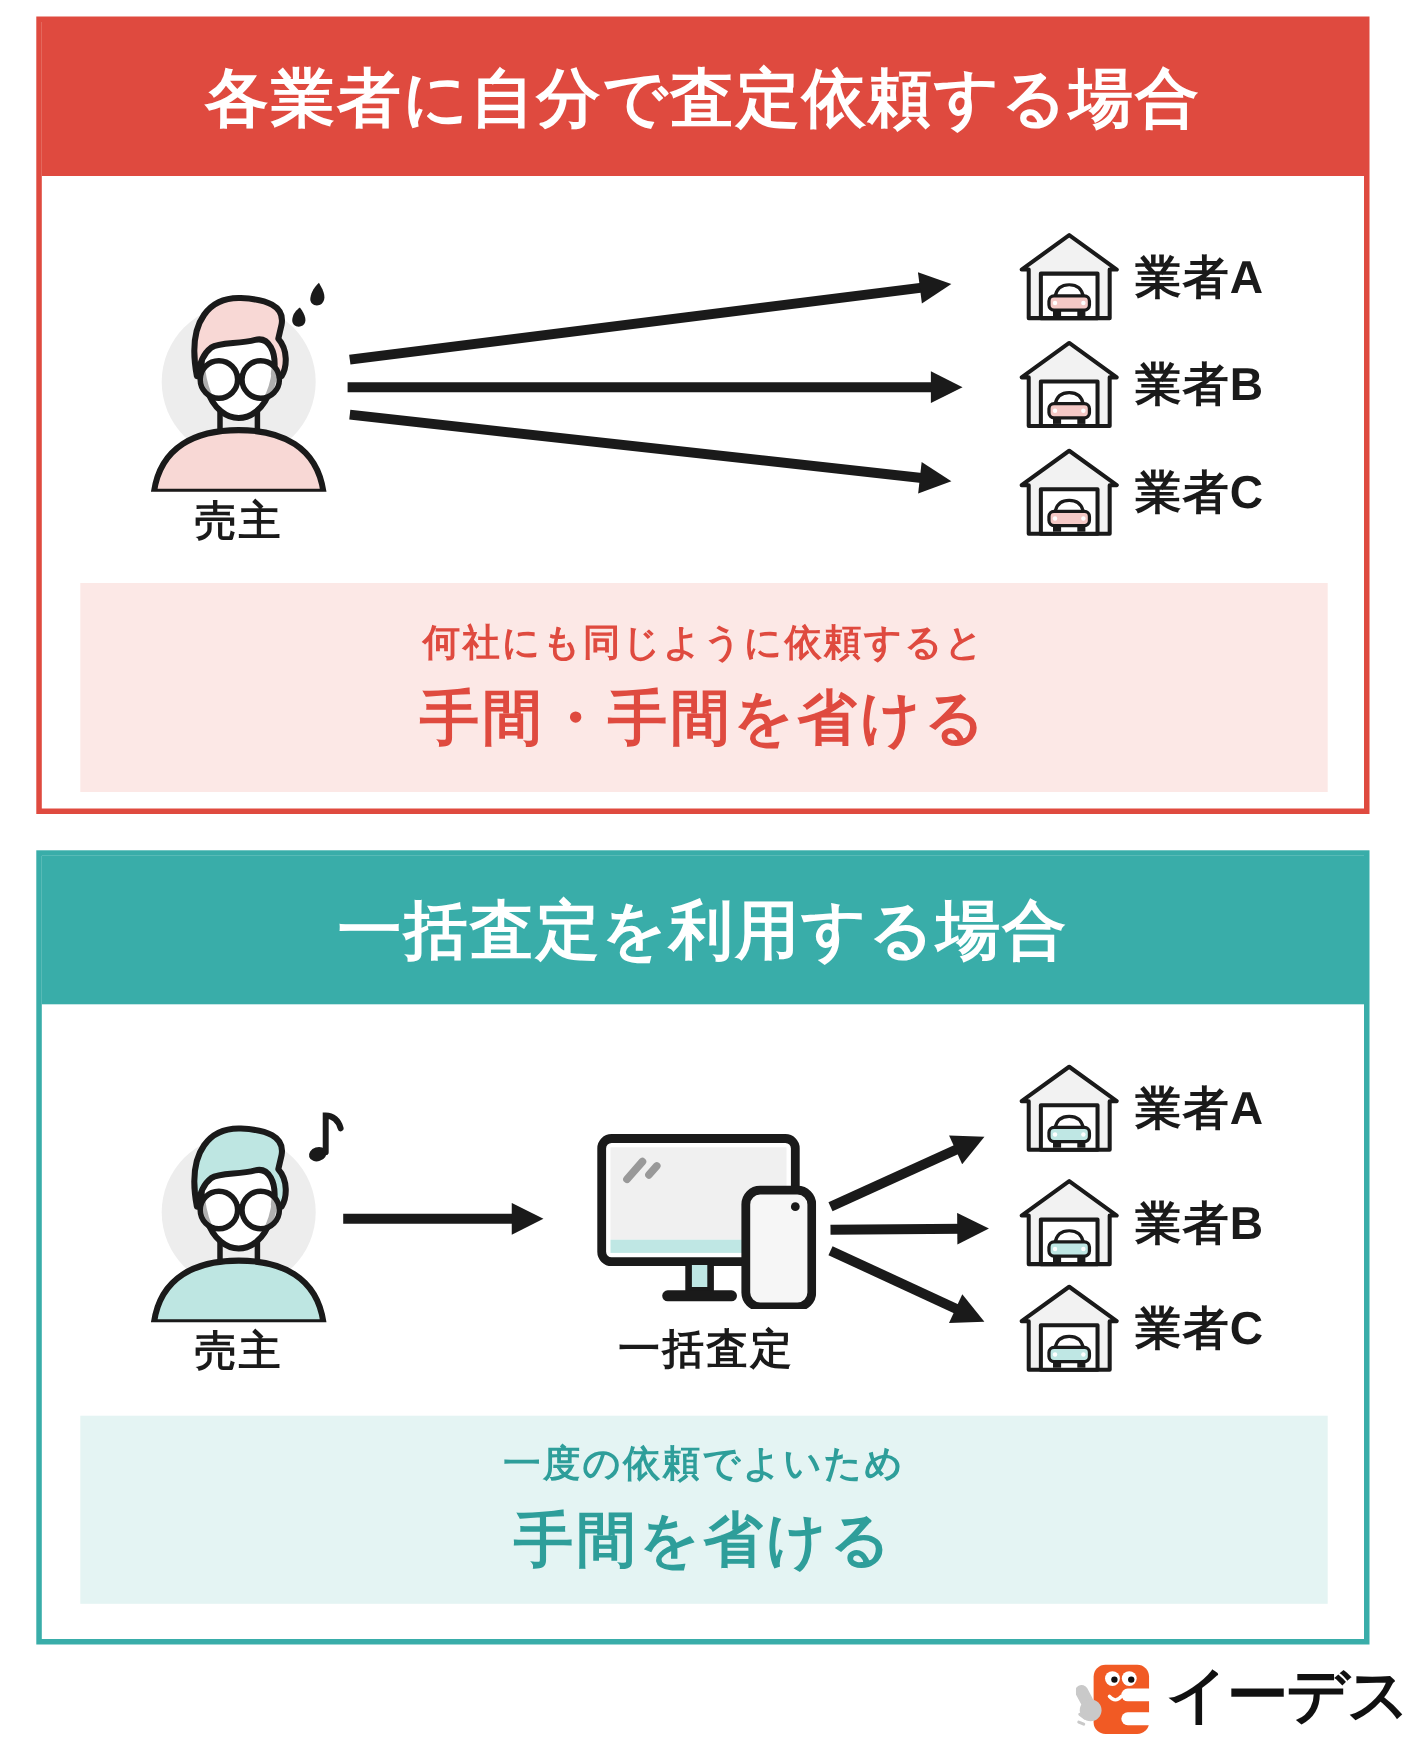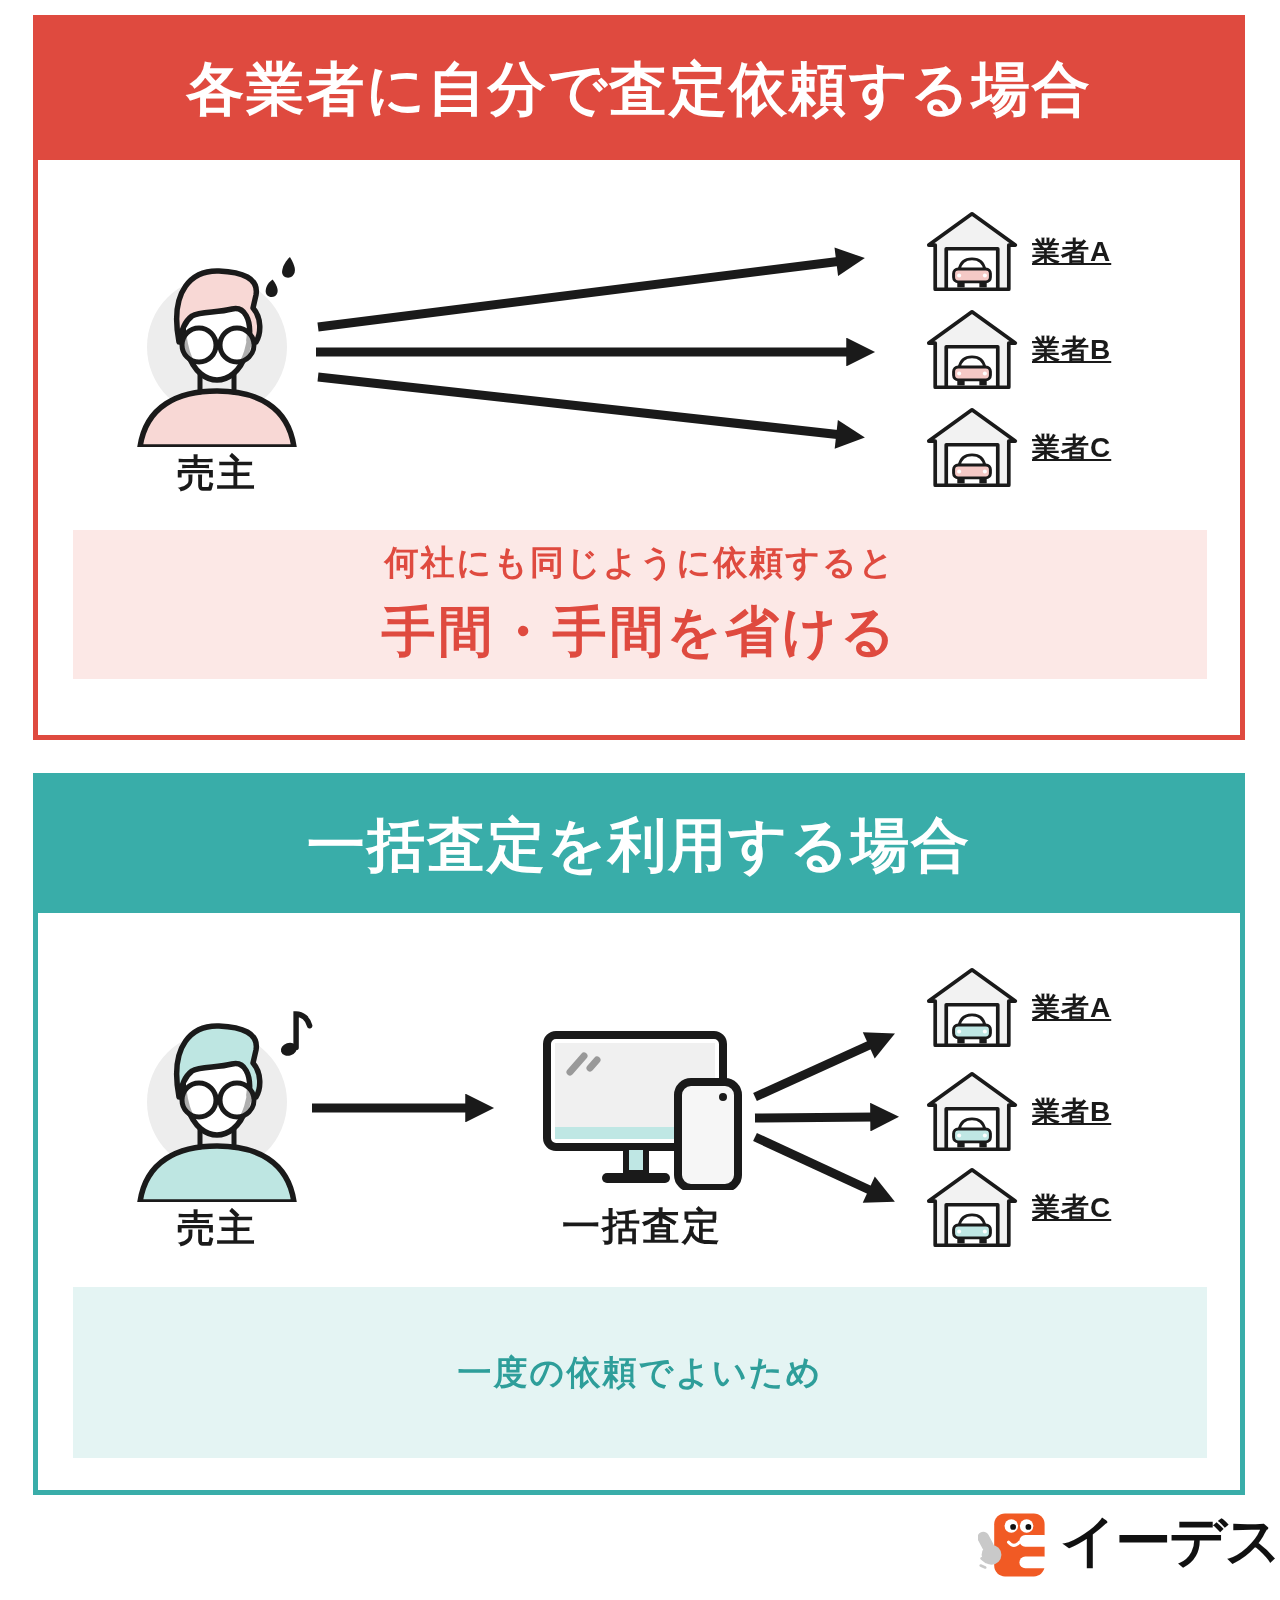--- a/index.html
+++ b/index.html
@@ -36,28 +36,28 @@
   .music-note{left:278px;top:1006px;width:38px;height:54px;}
   .computer{left:542px;top:1030px;width:200px;height:160px;}
 
   .caption{position:absolute;text-align:center;font-size:38px;font-weight:700;color:var(--ink);letter-spacing:2px;}
   .seller1-label{left:128px;width:178px;top:448px;}
   .seller2-label{left:128px;width:178px;top:1203px;}
   .hub-label{left:502px;width:280px;top:1201px;}
 
   .vendor-row{position:absolute;left:926px;display:flex;align-items:center;gap:14px;}
   .vendor-row .garage{width:92px;height:81px;display:block;}
-  .vendor-row .vendor-label{font-size:28px;font-weight:700;letter-spacing:1px;white-space:nowrap;text-decoration:underline;}
+  .vendor-row .vendor-label{font-size:42px;font-weight:700;letter-spacing:1px;white-space:nowrap;}
   .v1a{top:211px;}  .v1b{top:309px;}  .v1c{top:407px;}
   .v2a{top:967px;}  .v2b{top:1071px;} .v2c{top:1167px;}
   .garage-pink{color:var(--car-pink);}
   .garage-teal{color:var(--car-teal);}
 
   .note{position:absolute;left:73px;width:1134px;display:flex;flex-direction:column;align-items:center;justify-content:center;gap:10px;}
-  .note-red{top:530px;height:149px;background:var(--red-light);color:var(--red);}
+  .note-red{top:530px;height:190px;background:var(--red-light);color:var(--red);}
   .note-teal{top:1287px;height:171px;background:var(--teal-light);color:var(--teal-text);}
   .note .note-line1{font-size:34px;font-weight:700;letter-spacing:2px;}
   .note .note-line2{font-size:54px;font-weight:800;letter-spacing:3px;}
 
   .arrow-layer{position:absolute;left:0;top:0;width:1280px;height:1600px;pointer-events:none;}
 
   .brand{position:absolute;left:978px;top:1504px;display:flex;align-items:flex-end;gap:10px;}
   .brand .mascot{width:72px;height:72px;display:block;}
   .brand .brand-text{font-size:56px;font-weight:800;letter-spacing:-2px;color:#111;white-space:nowrap;}
 
@@ -200,20 +200,21 @@
   </div>
   <div class="vendor-row v2c">
     <svg class="garage garage-teal">
         <use href="#sym-garage"></use>
       </svg>
     <span class="vendor-label">業者C</span>
   </div>
 
   <div class="note note-teal">
     <div class="note-line1">一度の依頼でよいため</div>
+    <div class="note-line2">手間を省ける</div>
   </div>
 
   <svg class="arrow-layer" viewBox="0 0 1280 1600">
     <defs>
       <marker id="ah" viewBox="0 0 10 10" refX="2" refY="5" markerWidth="3.6" markerHeight="3.2" markerUnits="strokeWidth" orient="auto">
         <path d="M0,0 L10,5 L0,10 Z" fill="#1a1a1a"></path>
       </marker>
     </defs>
     <g stroke="#1a1a1a" stroke-width="9" stroke-linecap="butt">
       <line x1="318" y1="327" x2="842" y2="261" marker-end="url(#ah)"></line>

